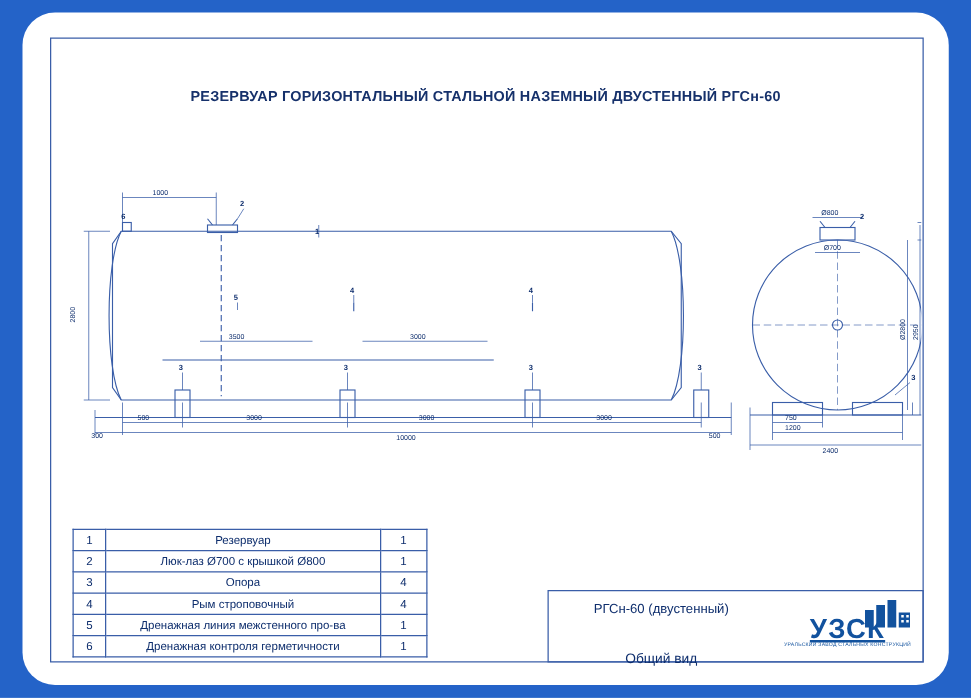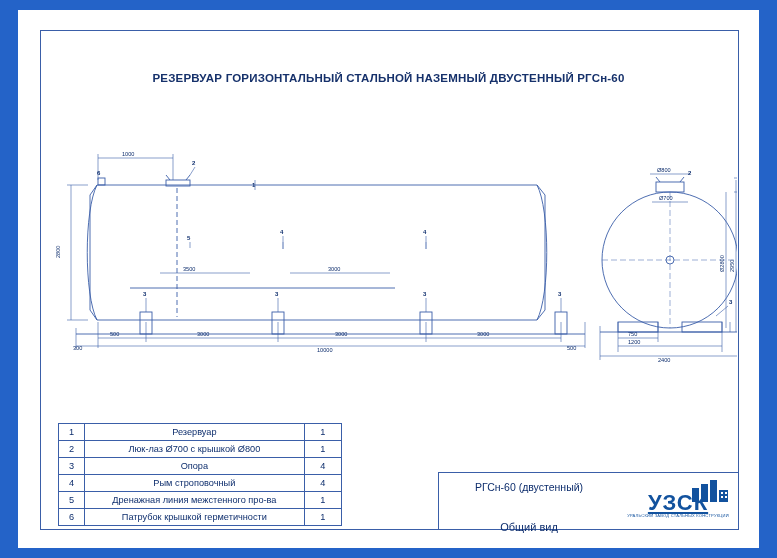--- a/index.html
+++ b/index.html
@@ -19,20 +19,21 @@
     width: 777px;
     height: 558px;
     background: #2463c8;
   }
   .sheet {
     position: absolute;
     left: 18px; top: 10px;
     width: 741px;
     height: 538px;
     background: #ffffff;
+    border-radius: 26px;
   }
   .frame {
     position: absolute;
     left: 22px; top: 20px;
     width: 697px;
     height: 498px;
     border: 1px solid #3a5ea8;
   }
   .title {
     position: absolute;
@@ -328,21 +329,21 @@
           <td class="name">Рым строповочный</td>
           <td class="qty">4</td>
         </tr>
         <tr>
           <td class="num">5</td>
           <td class="name">Дренажная линия межстенного про-ва</td>
           <td class="qty">1</td>
         </tr>
         <tr>
           <td class="num">6</td>
-          <td class="name">Патрубок крышкой герметичности</td>
+          <td class="name">Дренажная контроля герметичности</td>
           <td class="qty">1</td>
         </tr>
       </tbody>
     </table>
 
     <div class="tblock">
       <div class="tb-name">РГСн-60 (двустенный)</div>
       <div class="tb-sub">Общий вид</div>
       <div class="logo">
         <svg class="lg-mark" width="40" height="26" viewBox="0 0 40 26">

